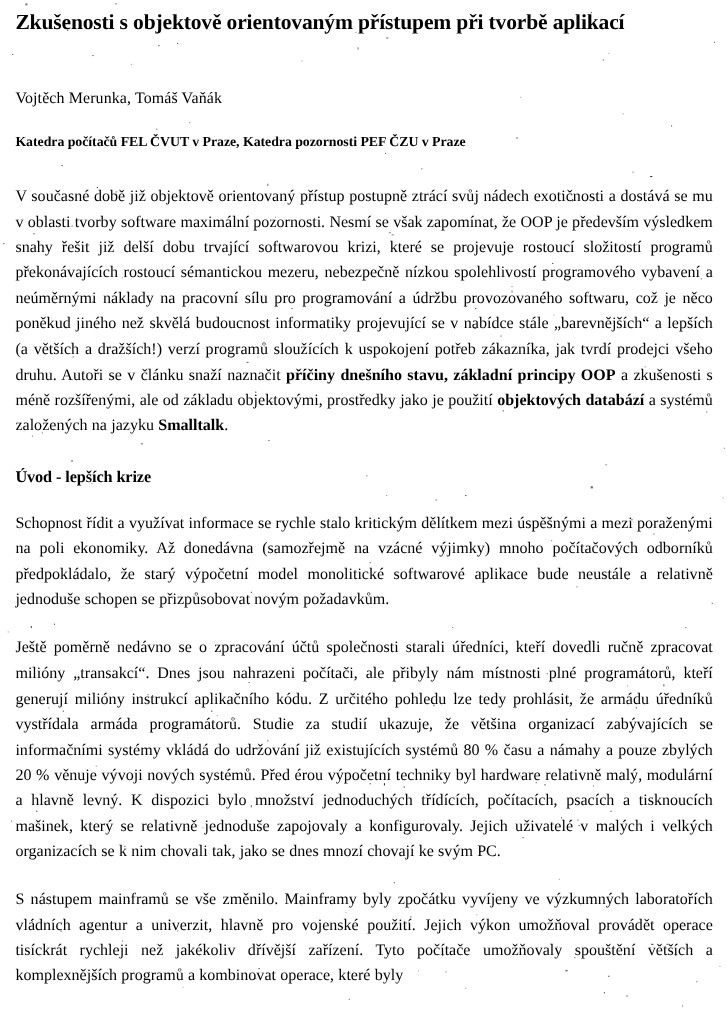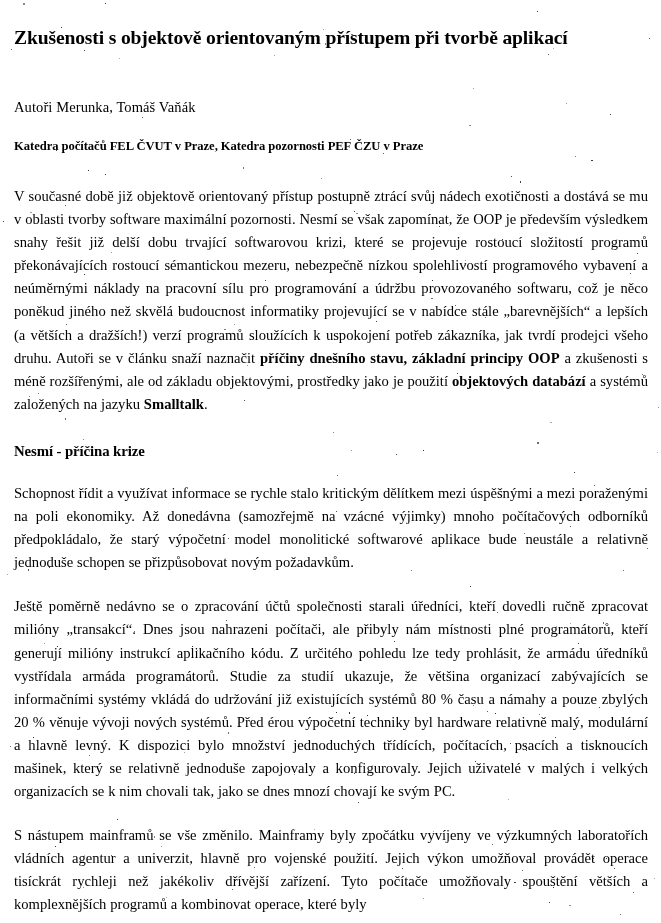--- a/index.html
+++ b/index.html
@@ -40,21 +40,20 @@
     width: 1px;
     height: 1px;
     opacity: .75;
   }
 
   .content {
     position: absolute;
     left: 14px;
     top: 0;
     width: 634px;
-    margin-top: 17px;
   }
 
   
   .doc-title {
     font-family: "Liberation Serif", "DejaVu Serif", serif;
     font-weight: bold;
     font-size: 19.5px;
     line-height: 24px;
     letter-spacing: -0.15px;
     margin: 0;
@@ -114,27 +113,27 @@
 </style>
 </head>
 <body>
 
 <div id="page">
   <div id="inkwrap">
     <div class="content">
 
       <h1 class="doc-title">Zkušenosti s objektově orientovaným přístupem při tvorbě aplikací</h1>
 
-      <p class="authors">Autoři Merunka, Tomáš Vaňák</p>
+      <p class="authors">Vojtěch Merunka, Tomáš Vaňák</p>
 
       <p class="affiliation">Katedra počítačů FEL ČVUT v Praze, Katedra pozornosti PEF ČZU v Praze</p>
 
       <p class="body-par par-gap-lg"><span>V současné době již objektově orientovaný přístup postupně ztrácí svůj nádech exotičnosti a dostává se mu v oblasti tvorby software maximální pozornosti. Nesmí se však zapomínat, že OOP je především výsledkem snahy řešit již delší dobu trvající softwarovou krizi, které se projevuje rostoucí složitostí programů překonávajících rostoucí sémantickou mezeru, nebezpečně nízkou spolehlivostí programového vybavení a neúměrnými náklady na pracovní sílu pro programování a údržbu provozovaného softwaru, což je něco poněkud jiného než skvělá budoucnost informatiky projevující se v nabídce stále „barevnějších“ a lepších (a větších a dražších!) verzí programů sloužících k uspokojení potřeb zákazníka, jak tvrdí prodejci všeho druhu. Autoři se v článku snaží naznačit </span><b class="em">příčiny dnešního stavu, základní principy OOP</b><span> a zkušenosti s méně rozšířenými, ale od základu objektovými, prostředky jako je použití </span><b class="em">objektových databází</b><span> a systémů založených na jazyku </span><b class="em">Smalltalk</b><span>.</span></p>
 
-      <h2 class="section-head">Nesmí - příčina krize</h2>
+      <h2 class="section-head">Úvod - lepších krize</h2>
 
       <p class="body-par par-gap-md">Schopnost řídit a využívat informace se rychle stalo kritickým dělítkem mezi úspěšnými a mezi poraženými na poli ekonomiky. Až donedávna (samozřejmě na vzácné výjimky) mnoho počítačových odborníků předpokládalo, že starý výpočetní model monolitické softwarové aplikace bude neustále a relativně jednoduše schopen se přizpůsobovat novým požadavkům.</p>
 
       <p class="body-par par-gap-md">Ještě poměrně nedávno se o zpracování účtů společnosti starali úředníci, kteří dovedli ručně zpracovat milióny „transakcí“. Dnes jsou nahrazeni počítači, ale přibyly nám místnosti plné programátorů, kteří generují milióny instrukcí aplikačního kódu. Z určitého pohledu lze tedy prohlásit, že armádu úředníků vystřídala armáda programátorů. Studie za studií ukazuje, že většina organizací zabývajících se informačními systémy vkládá do udržování již existujících systémů 80 % času a námahy a pouze zbylých 20 % věnuje vývoji nových systémů. Před érou výpočetní techniky byl hardware relativně malý, modulární a hlavně levný. K dispozici bylo množství jednoduchých třídících, počítacích, psacích a tisknoucích mašinek, který se relativně jednoduše zapojovaly a konfigurovaly. Jejich uživatelé v malých i velkých organizacích se k nim chovali tak, jako se dnes mnozí chovají ke svým PC.</p>
 
       <p class="body-par par-gap-md">S nástupem mainframů se vše změnilo. Mainframy byly zpočátku vyvíjeny ve výzkumných laboratořích vládních agentur a univerzit, hlavně pro vojenské použití. Jejich výkon umožňoval provádět operace tisíckrát rychleji než jakékoliv dřívější zařízení. Tyto počítače umožňovaly spouštění větších a komplexnějších programů a kombinovat operace, které byly</p>
 
     </div>
   </div>
 

